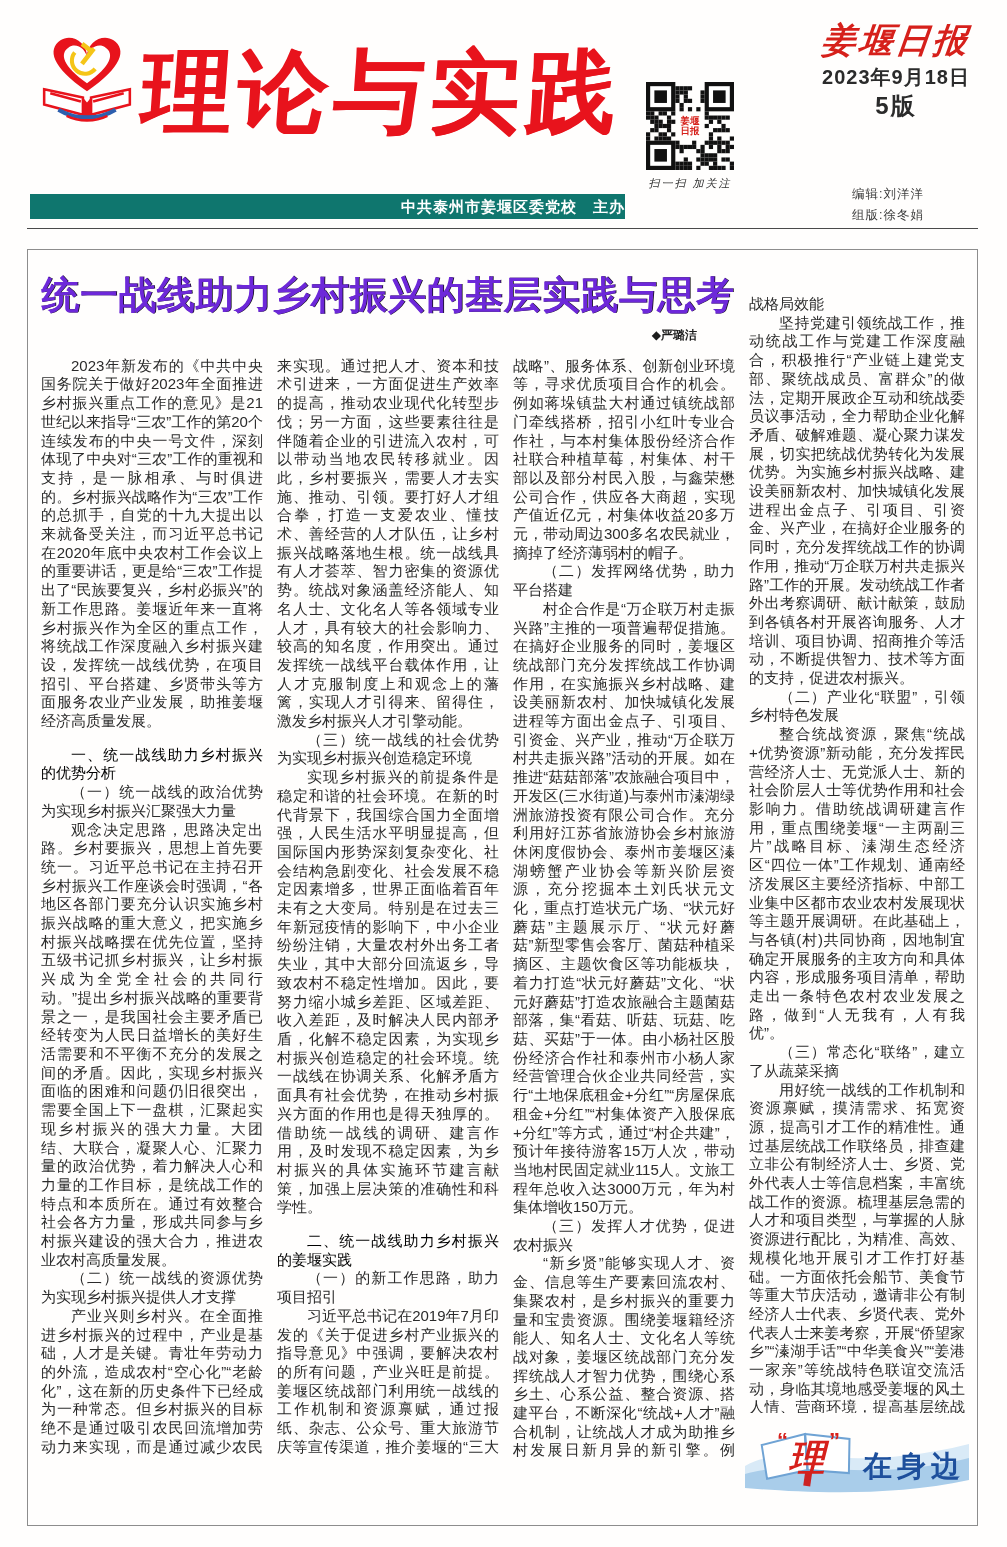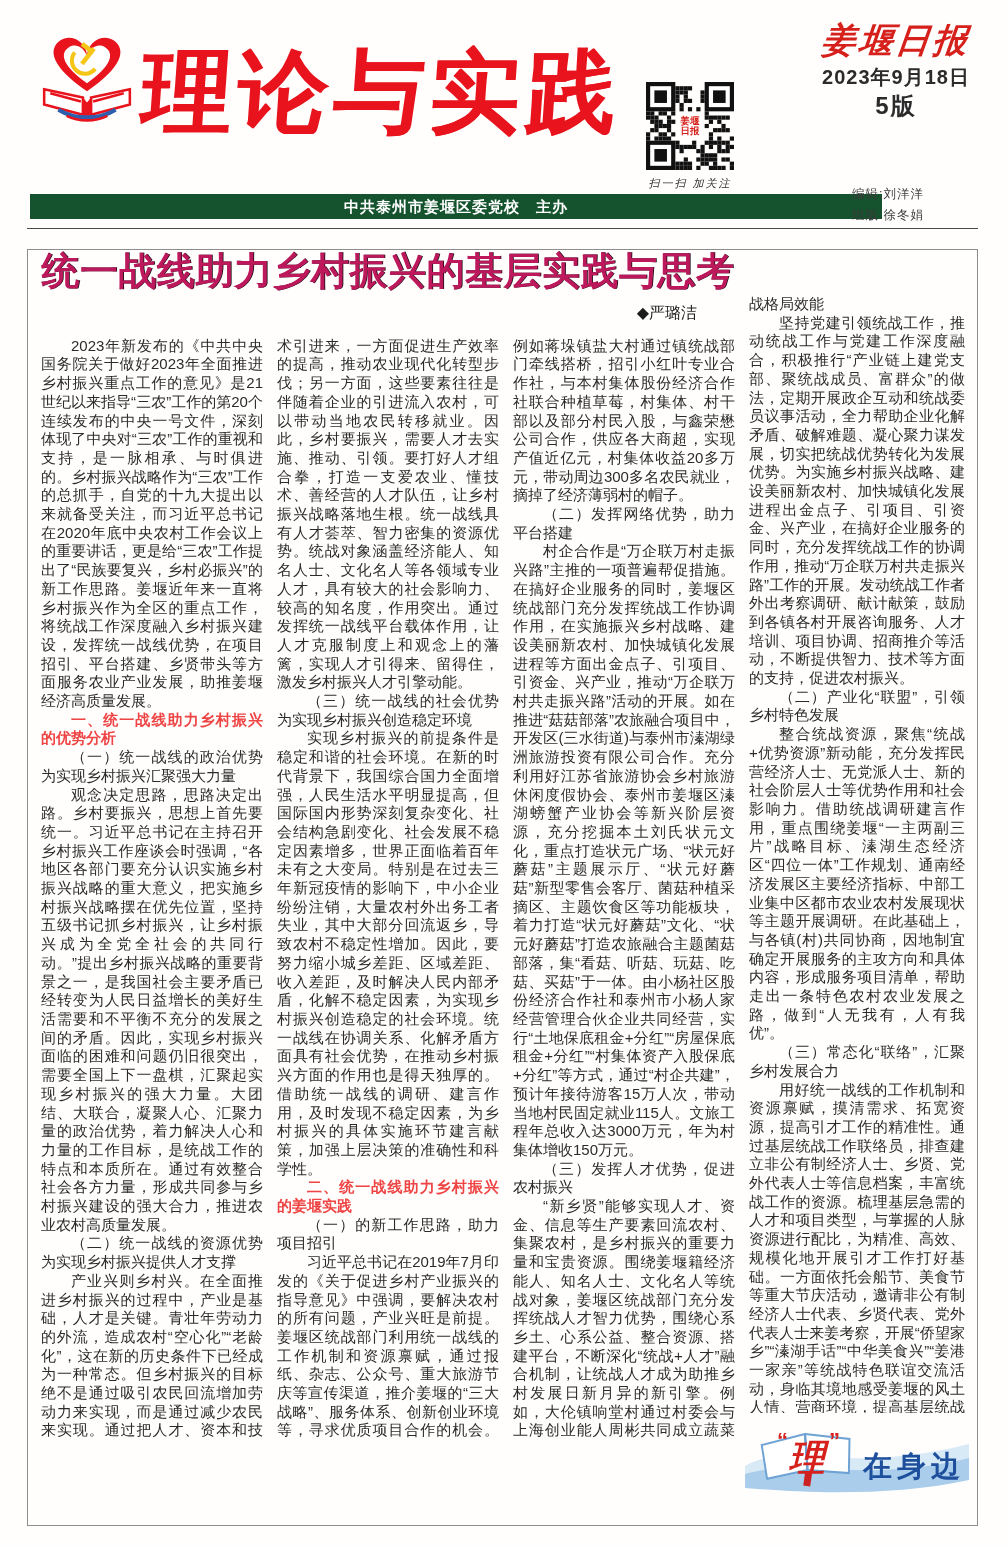--- a/index.html
+++ b/index.html
@@ -26,51 +26,51 @@
     position:absolute;left:812px;top:18px;width:168px;text-align:center;
     font-family:"DejaVu Serif","Liberation Serif",serif;font-weight:bold;font-style:italic;
     font-size:34px;color:#d6201b;letter-spacing:3px;white-space:nowrap;
     transform:skewX(-6deg);
   }
   .issue-date{position:absolute;left:812px;top:64px;width:168px;text-align:center;
     font-size:20px;font-weight:bold;color:#2b2b2b;letter-spacing:1px;}
   .page-no{position:absolute;left:812px;top:90px;width:168px;text-align:center;
     font-size:24px;font-weight:bold;color:#2b2b2b;letter-spacing:2px;}
   .banner{
-    position:absolute;left:30px;top:194px;width:852px;height:25px;background:#14532d;
+    position:absolute;left:30px;top:194px;width:595px;height:25px;background:#0f766e;
     color:#fff;font-size:15px;font-weight:bold;letter-spacing:1px;
-    text-align:center;line-height:25px;
+    text-align:right;line-height:25px;
   }
   .editors{position:absolute;left:852px;top:184px;width:140px;
     font-size:12.5px;line-height:21px;color:#3a3a3a;letter-spacing:1px;}
   .hrule{position:absolute;left:27px;top:228px;width:951px;height:1px;background:#4a4a4a;}
   
   .art-box{
     position:absolute;left:27px;top:249px;width:949px;height:1275px;
     border:1px solid #8d8d8d;background:#fffefd;
   }
   .zone-left{position:absolute;left:13px;top:0;width:694px;height:1262px;}
   .headline{
-    text-align:center;font-size:38px;font-weight:900;color:#be185d;
+    margin-top:24px;text-align:center;font-size:38px;font-weight:900;color:#6d28d9;
     letter-spacing:0.5px;white-space:nowrap;line-height:1.15;
     text-shadow:0.7px 0 0 #0d0d0d;
   }
-  .author{margin:9px 38px 8px 0;text-align:right;font-size:16px;font-weight:normal;color:#1c1c1c;}
+  .author{margin:9px 38px 8px 0;text-align:right;font-size:12px;font-weight:bold;color:#1c1c1c;}
   .flow{
     text-align:justify;font-size:15px;line-height:18.7px;color:#2b2b2b;
     word-break:break-all;text-justify:inter-character;margin-top:32px;
   }
   .flow-left{
     margin-top:13px;height:1112px;overflow:hidden;
     column-count:3;column-gap:14px;column-fill:auto;
   }
   .zone-right{position:absolute;left:721px;top:13px;width:216px;height:1249px;}
   .flow-right{height:1118px;overflow:hidden;}
   .para{text-indent:2em;}
-  .para.h{font-weight:bold;color:#ef4444;}
+  .para.h{font-weight:normal;color:#000000;margin-top:15px;}
   .para.cont{text-indent:0;}
   .badge{position:absolute;left:-4px;bottom:8px;width:224px;height:90px;}
 </style>
 </head>
 <body>
 
 <div class="hdr">
 
   <svg class="logo" viewBox="0 0 100 98" xmlns="http://www.w3.org/2000/svg">
     <path d="M50 30 C50 15 34 7 24 14 C11 23 15 40 50 64 C85 40 89 23 76 14 C66 7 50 15 50 30 Z" fill="#e8131c"></path>
@@ -265,21 +265,21 @@
         <div class="para body">“新乡贤”能够实现人才、资金、信息等生产要素回流农村、集聚农村，是乡村振兴的重要力量和宝贵资源。围绕姜堰籍经济能人、知名人士、文化名人等统战对象，姜堰区统战部门充分发挥统战人才智力优势，围绕心系乡土、心系公益、整合资源、搭建平台，不断深化“统战+人才”融合机制，让统战人才成为助推乡村发展日新月异的新引擎。例如，大伦镇响堂村通过村委会与上海创业能人周彬共同成立蔬菜专业合作社，并且邀请其担任理事长，建立了从蔬菜采摘、冷藏、脱水、包装等处理加工流程到运输直供“盒马鲜生”“饿了么”等知名公司的一整套产销体系，极大地推动了一二三产业的融合发展。</div>
       </div>
   </div>
 
   <div class="zone-right">
     <div class="flow flow-right">
         <div class="para cont">战格局效能</div>
         <div class="para body">坚持党建引领统战工作，推动统战工作与党建工作深度融合，积极推行“产业链上建党支部、聚统战成员、富群众”的做法，定期开展政企互动和统战委员议事活动，全力帮助企业化解矛盾、破解难题、凝心聚力谋发展，切实把统战优势转化为发展优势。为实施乡村振兴战略、建设美丽新农村、加快城镇化发展进程出金点子、引项目、引资金、兴产业，在搞好企业服务的同时，充分发挥统战工作的协调作用，推动“万企联万村共走振兴路”工作的开展。发动统战工作者外出考察调研、献计献策，鼓励到各镇各村开展咨询服务、人才培训、项目协调、招商推介等活动，不断提供智力、技术等方面的支持，促进农村振兴。</div>
         <div class="para sub">（二）产业化“联盟”，引领乡村特色发展</div>
         <div class="para body">整合统战资源，聚焦“统战+优势资源”新动能，充分发挥民营经济人士、无党派人士、新的社会阶层人士等优势作用和社会影响力。借助统战调研建言作用，重点围绕姜堰“一主两副三片”战略目标、溱湖生态经济区“四位一体”工作规划、通南经济发展区主要经济指标、中部工业集中区都市农业农村发展现状等主题开展调研。在此基础上，与各镇(村)共同协商，因地制宜确定开展服务的主攻方向和具体内容，形成服务项目清单，帮助走出一条特色农村农业发展之路，做到“人无我有，人有我优”。</div>
-        <div class="para sub">（三）常态化“联络”，汇聚乡村发展合力</div>
+        <div class="para sub">（三）常态化“联络”，建立了从蔬菜采摘</div>
         <div class="para body">用好统一战线的工作机制和资源禀赋，摸清需求、拓宽资源，提高引才工作的精准性。通过基层统战工作联络员，排查建立非公有制经济人士、乡贤、党外代表人士等信息档案，丰富统战工作的资源。梳理基层急需的人才和项目类型，与掌握的人脉资源进行配比，为精准、高效、规模化地开展引才工作打好基础。一方面依托会船节、美食节等重大节庆活动，邀请非公有制经济人士代表、乡贤代表、党外代表人士来姜考察，开展“侨望家乡”“溱湖手话”“中华美食兴”“姜港一家亲”等统战特色联谊交流活动，身临其境地感受姜堰的风土人情、营商环境，提高基层统战工作的知晓度。另一方面，做好“聚民心、暖民心、稳民心”工作，通过推广“乡贤榜”“美德善榜”、邀请党外人士参政议政等形式，形成合力，营造安定和谐的社会环境，实现乡村振兴。</div>
       </div>
 
     <svg class="badge" viewBox="0 0 224 90" xmlns="http://www.w3.org/2000/svg">
       <path d="M0 52 C44 26 96 62 224 30 L224 56 C150 78 60 74 0 70 Z" fill="#d9eaf7"></path>
       <path d="M0 60 C50 44 120 70 224 44 L224 66 C140 84 52 78 0 74 Z" fill="#a9cdea"></path>
       <g transform="rotate(-4 62 48)">
         <polygon points="62,20 18,28 21,62 62,56" fill="#ffffff" stroke="#6fa3d4" stroke-width="2"></polygon>
         <polygon points="62,20 106,28 103,62 62,56" fill="#ffffff" stroke="#6fa3d4" stroke-width="2"></polygon>
         <line x1="62" y1="20" x2="62" y2="56" stroke="#6fa3d4" stroke-width="2"></line>

